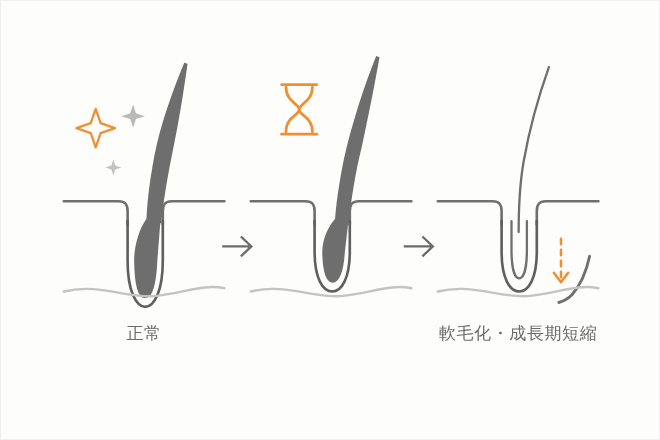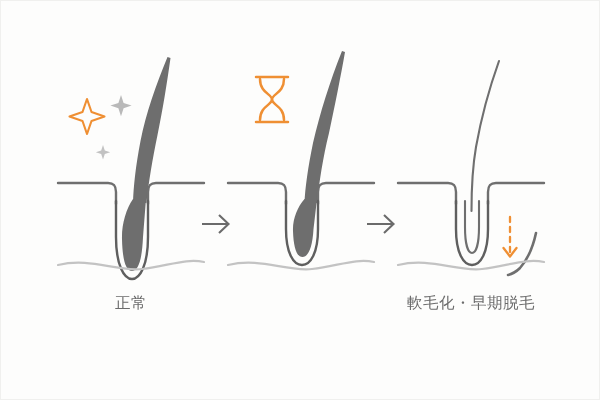--- a/index.html
+++ b/index.html
@@ -219,17 +219,17 @@
         <g>
           <path d="M150 192
                    C 147 206, 142 218, 134 227
                    C 130 231, 126 233, 122 234" fill="none" stroke="#6f6f6f" stroke-width="2.6" stroke-linecap="round"></path>
         </g>
 
         <g>
           <path d="M12 224 C 45 216, 70 231, 96 228 C 122 225, 140 217, 158 221" fill="none" stroke="#c3c3c3" stroke-width="2.2" stroke-linecap="round"></path>
         </g>
       </svg>
-      <div class="stage-label">軟毛化・早期脱毛</div>
+      <div class="stage-label">軟毛化・成長期短縮</div>
     </div>
 
   </div>
 </div>
 
 </body></html>

